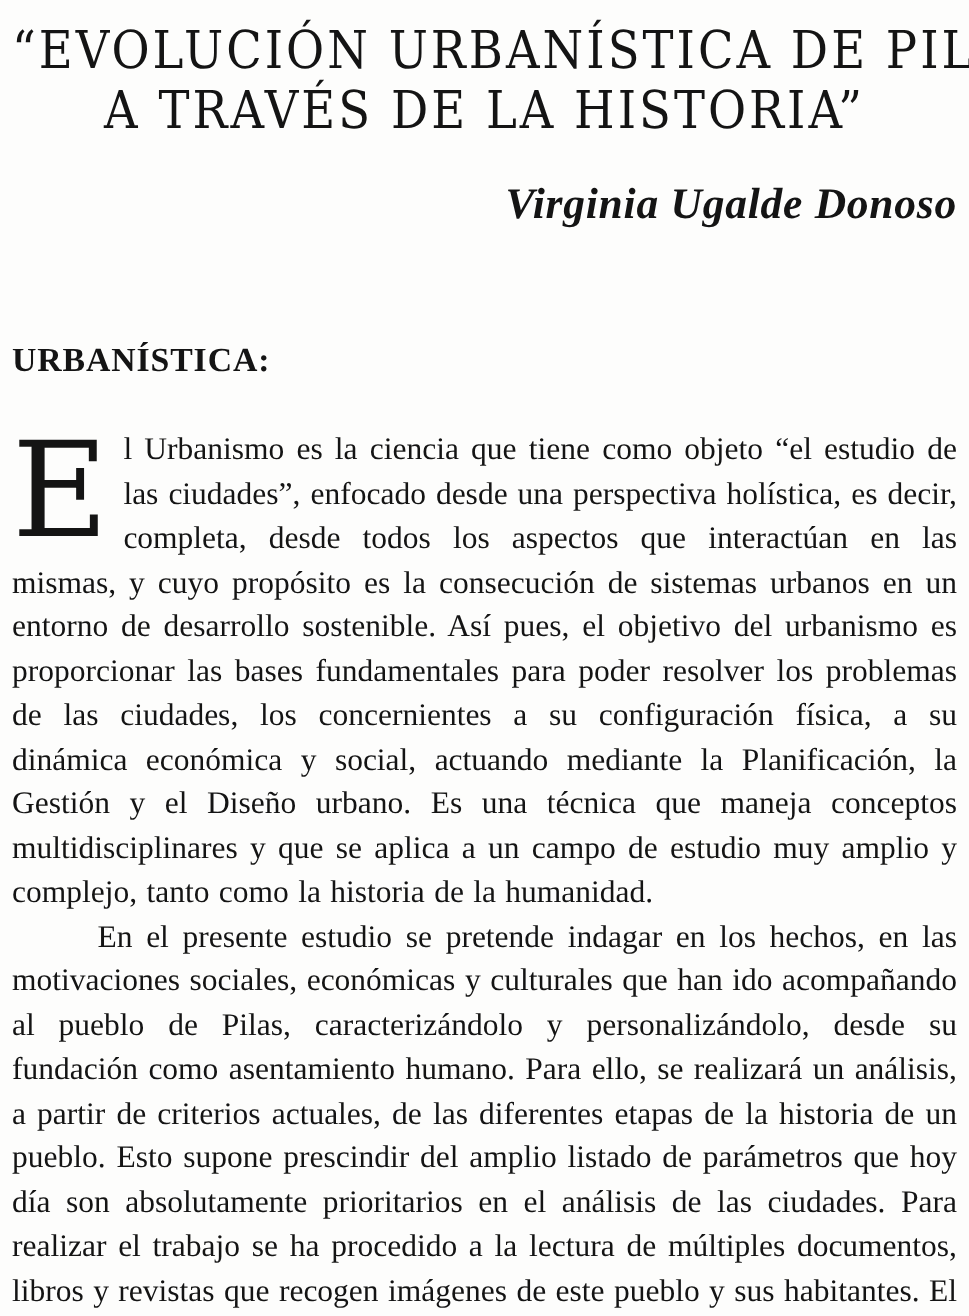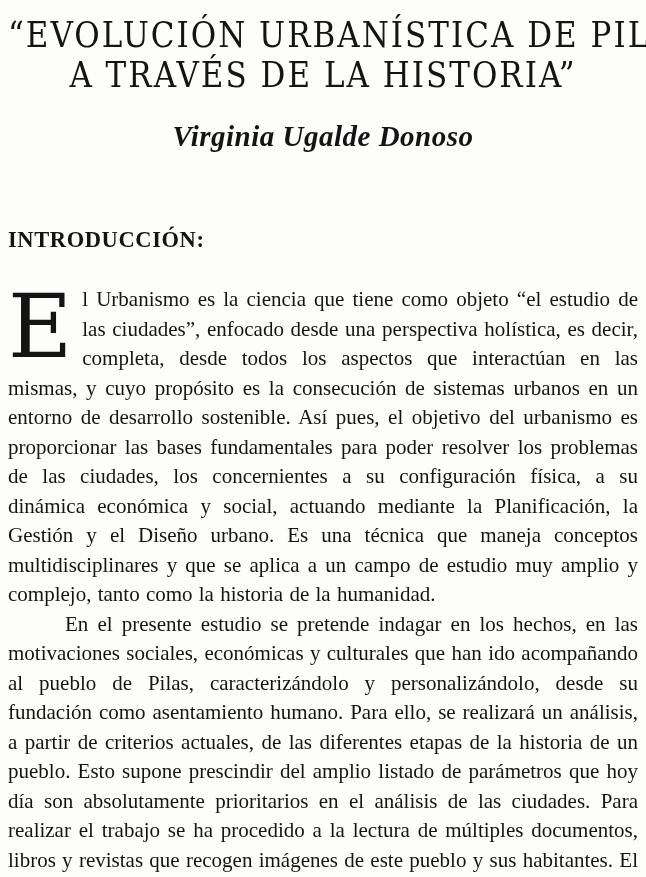--- a/index.html
+++ b/index.html
@@ -33,21 +33,21 @@
     font-size:31px;
     line-height:40px;
     letter-spacing:2px;
     transform:scaleY(1.12);
     transform-origin:center top;
     white-space:nowrap;
   }
   
   .author{
     margin-top:28px;
-    text-align:center;
+    text-align:right;
     font-size:29px;
     font-style:italic;
     font-weight:700;
     letter-spacing:0.5px;
   }
   
   .section-heading{
     margin:74px 0 0 0;
     font-size:22.5px;
     font-weight:700;
@@ -81,19 +81,19 @@
 
 <div class="page">
 
   <h1 class="title">
     <span class="title-line">“EVOLUCIÓN URBANÍSTICA DE PILAS</span>
     <span class="title-line">A TRAVÉS DE LA HISTORIA”</span>
   </h1>
 
   <div class="author">Virginia Ugalde Donoso</div>
 
-  <h2 class="section-heading">INTRODUCCIÓN:</h2>
+  <h2 class="section-heading">URBANÍSTICA:</h2>
 
   <p class="para para-first"><span class="dropcap">E</span><span>l Urbanismo es la ciencia que tiene como objeto “el estudio de las ciudades”, enfocado desde una perspectiva holística, es decir, completa, desde todos los aspectos que interactúan en las mismas, y cuyo propósito es la consecución de sistemas urbanos en un entorno de desarrollo sostenible. Así pues, el objetivo del urbanismo es proporcionar las bases fundamentales para poder resolver los problemas de las ciudades, los concernientes a su configuración física, a su dinámica económica y social, actuando mediante la Planificación, la Gestión y el Diseño urbano. Es una técnica que maneja conceptos multidisciplinares y que se aplica a un campo de estudio muy amplio y complejo, tanto como la historia de la humanidad.</span></p>
 
   <p class="para para-indent">En el presente estudio se pretende indagar en los hechos, en las motivaciones sociales, económicas y culturales que han ido acompañando al pueblo de Pilas, caracterizándolo y personalizándolo, desde su fundación como asentamiento humano. Para ello, se realizará un análisis, a partir de criterios actuales, de las diferentes etapas de la historia de un pueblo. Esto supone prescindir del amplio listado de parámetros que hoy día son absolutamente prioritarios en el análisis de las ciudades. Para realizar el trabajo se ha procedido a la lectura de múltiples documentos, libros y revistas que recogen imágenes de este pueblo y sus habitantes. El trabajo se divide en dos bloques con criterios de análisis diferentes:</p>
 
 </div>
 
 </body></html>

